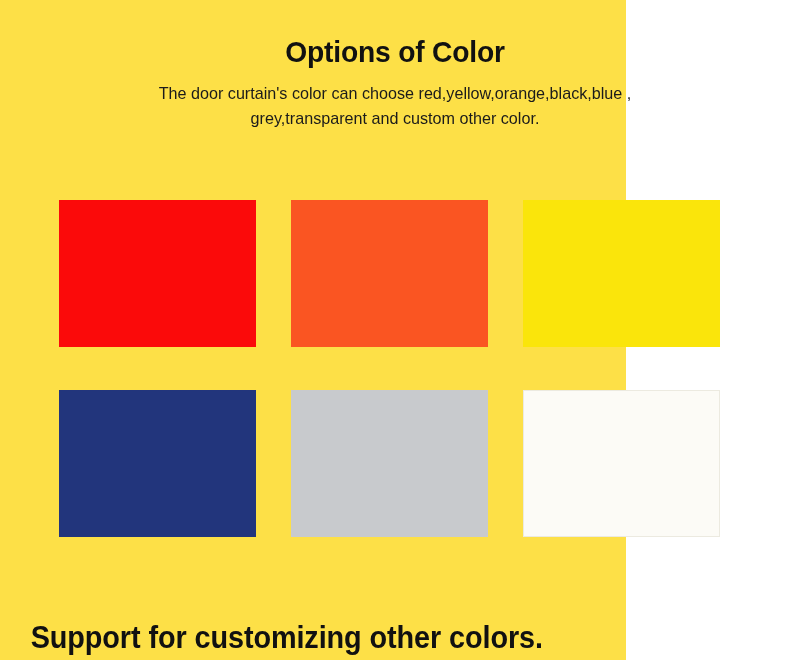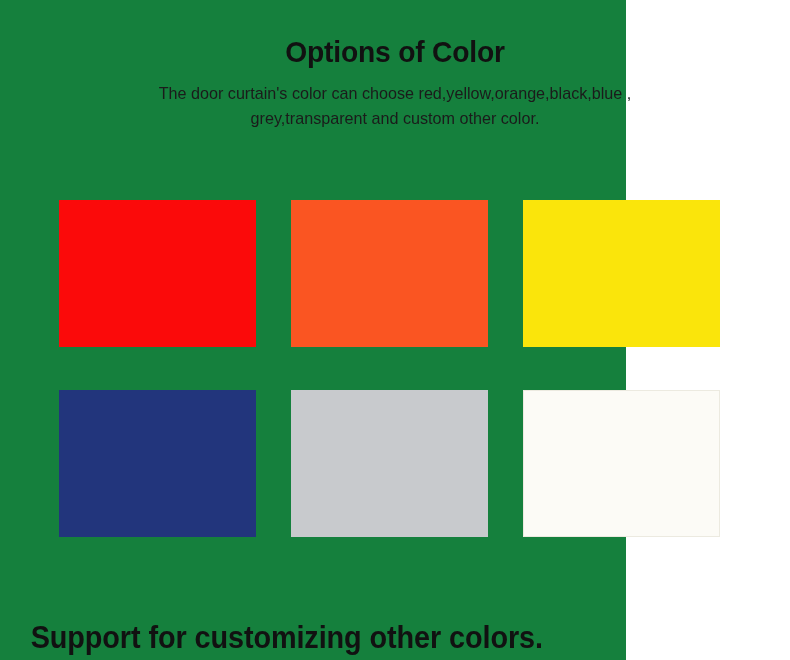--- a/index.html
+++ b/index.html
@@ -12,21 +12,21 @@
     background: #ffffff;
     font-family: "Liberation Sans", "DejaVu Sans", sans-serif;
     overflow: hidden;
     position: relative;
   }
 
   .page {
     position: relative;
     width: 626px;
     height: 660px;
-    background: #15803d;
+    background: #fde047;
   }
 
   
   .header {
     position: absolute;
     left: 0;
     top: 34px;
     width: 790px;
     text-align: center;
   }

